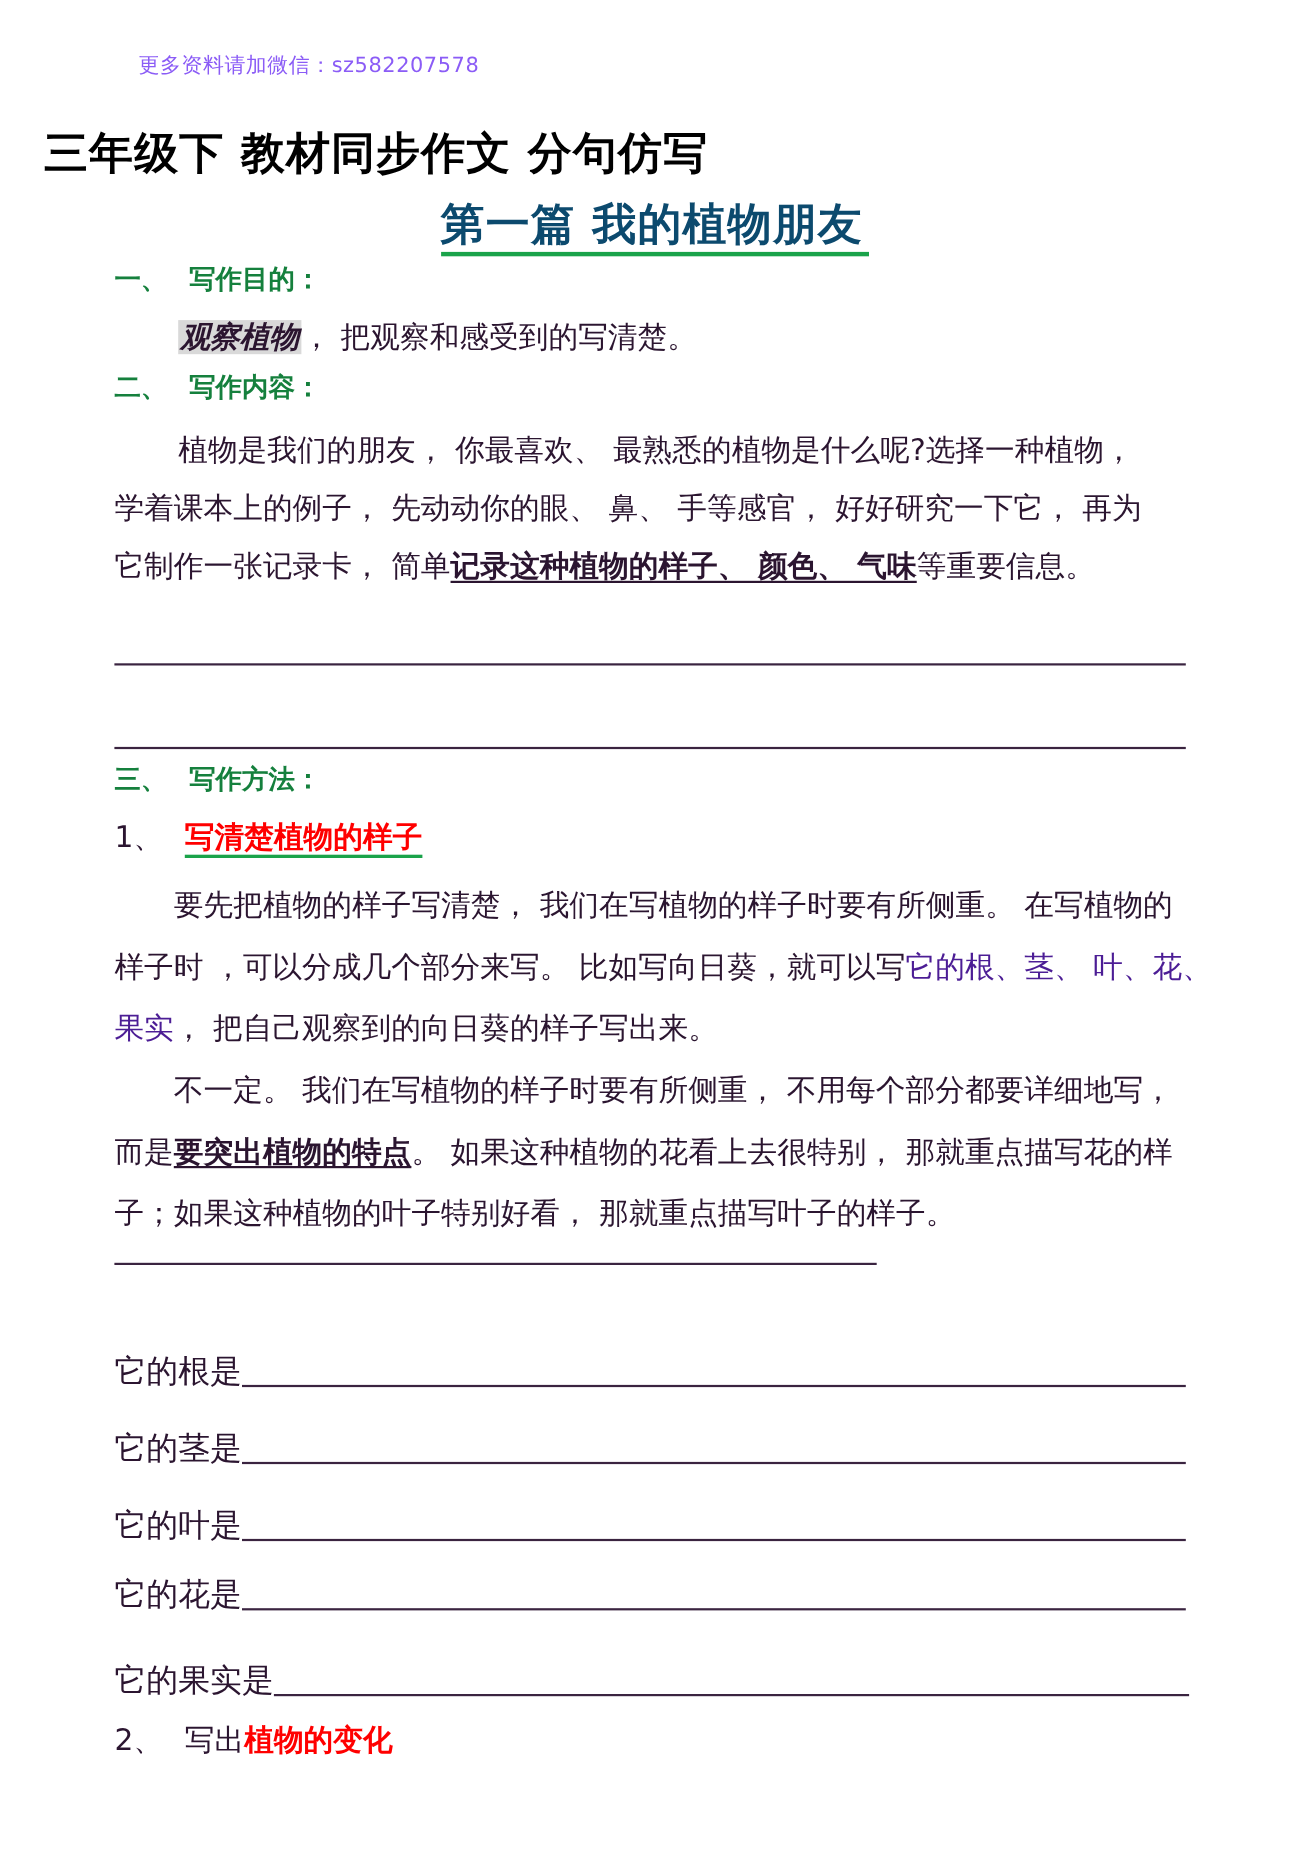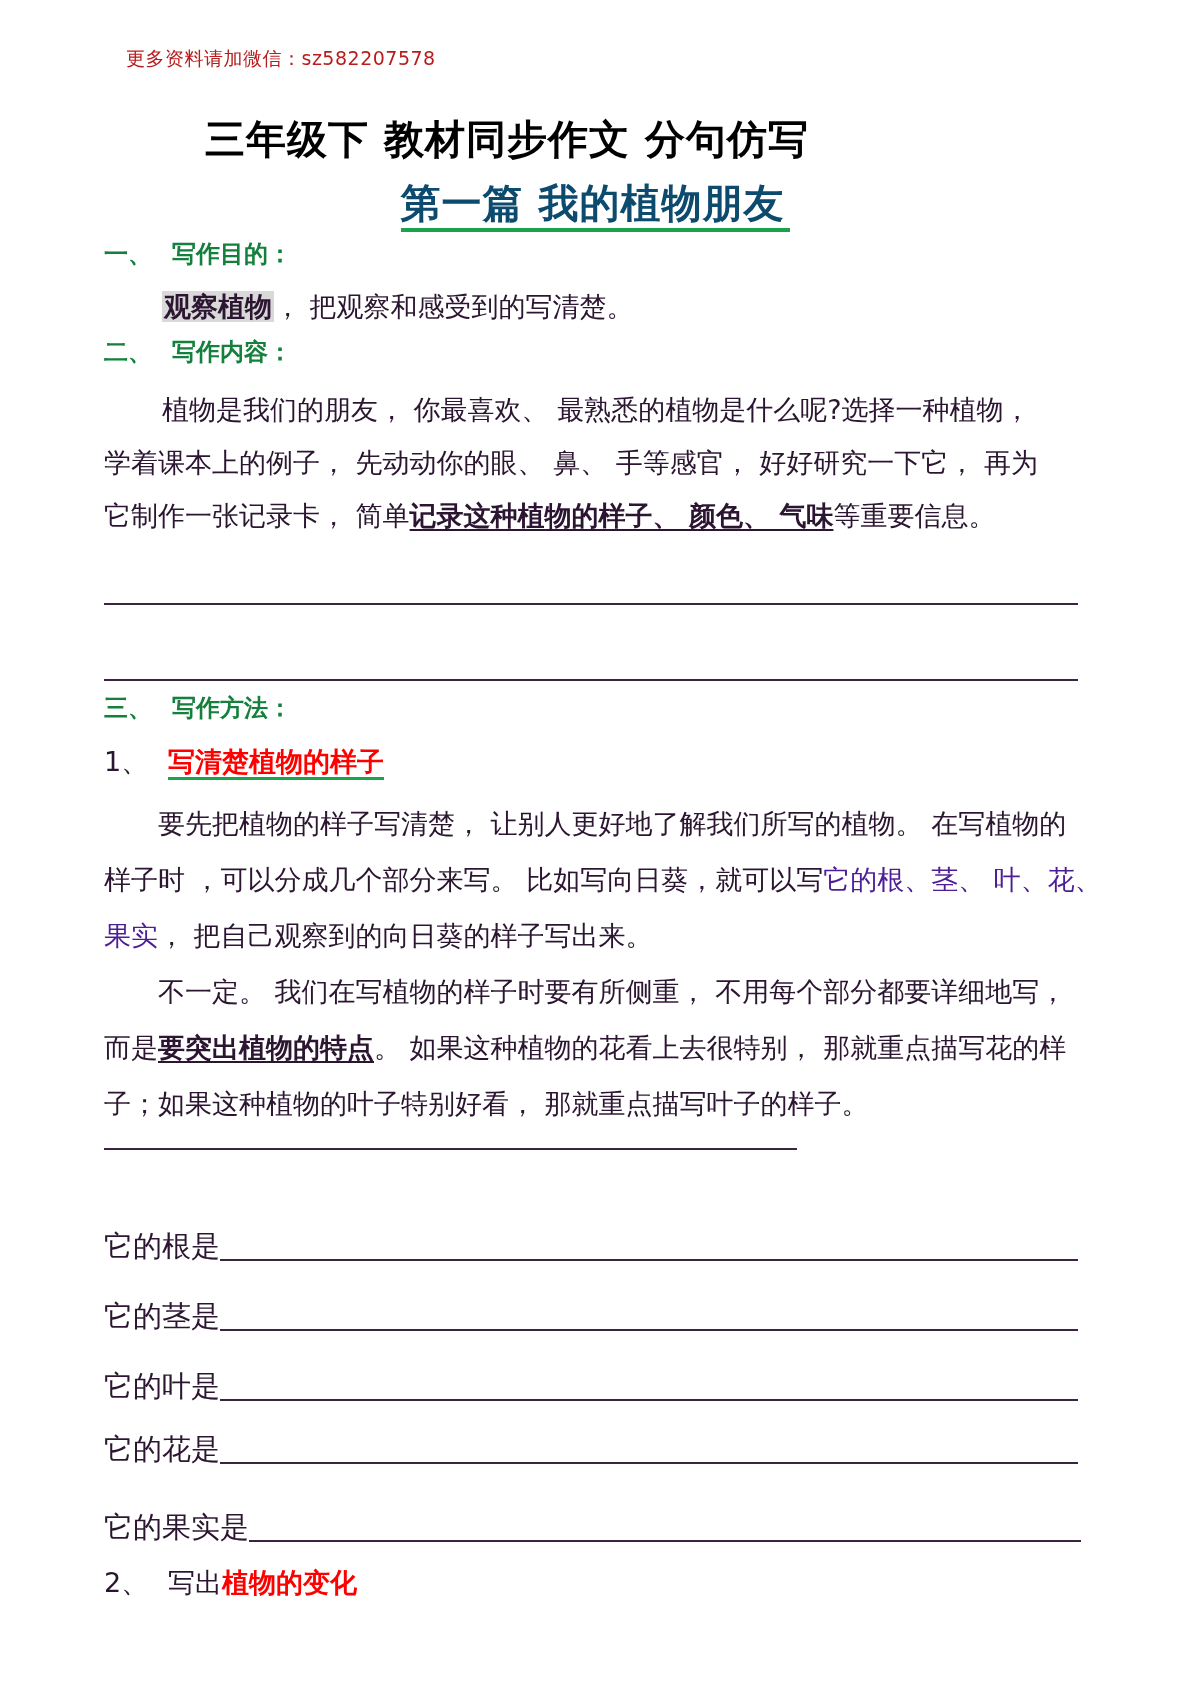--- a/index.html
+++ b/index.html
@@ -1,28 +1,28 @@
 <!DOCTYPE html>
 <html><head>
 <meta charset="utf-8">
 <style>
   html, body { margin: 0; padding: 0; background: #ffffff; }
   body { width: 1191px; height: 1684px; position: relative; overflow: hidden;
          font-family: "DejaVu Sans", "Liberation Sans", sans-serif; color: #2b1530; }
   .abs { position: absolute; }
-  .watermark { left: 126px; top: 46px; font-size: 19px; color: #b91c1c; letter-spacing: 0.5px; }
-  .title { left: 0; width: 1014px; top: 112px; text-align: center; font-size: 40px; font-weight: bold; color: #000; letter-spacing: 1px; }
+  .watermark { left: 126px; top: 46px; font-size: 19px; color: #8b5cf6; letter-spacing: 0.5px; }
+  .title { left: 0; width: 1014px; top: 112px; text-align: left; font-size: 40px; font-weight: bold; color: #000; letter-spacing: 1px; padding-left: 40px; }
   .subtitle { left: 0; width: 1191px; top: 176px; text-align: center; }
   .subtitle span { font-size: 40px; font-weight: bold; color: #0c4a6e; border-bottom: 4px solid #1aa34a; padding: 0 6px 2px 0; letter-spacing: 1px; }
   .h { font-size: 24px; font-weight: bold; color: #15803d; }
   .h .num { display: inline-block; width: 68px; }
   .p { font-size: 27px; line-height: 53px; color: #2b1530; }
   .b { font-weight: bold; }
   .u { text-decoration: underline; text-decoration-thickness: 2px; text-underline-offset: 4px; }
-  .hl { background: #d9d9d9; padding: 0 2px; }
+  .hl { background: #d9d9d9; padding: 0 2px; font-style: italic; }
   .blue { color: #4c1d95; font-weight: normal; }
   .red { color: #ff0000; font-weight: bold; }
   .green-ul { border-bottom: 3px solid #1aa34a; }
   .rule { height: 0; border-top: 2px solid #3a2440; }
   .fill { display: flex; align-items: flex-end; }
   .fill .lbl { font-size: 29px; color: #2b1530; white-space: nowrap; }
   .fill .line { flex: 1; border-bottom: 2px solid #3a2440; height: 0; margin-bottom: 6px; }
 </style>
 </head>
 <body>
@@ -51,21 +51,21 @@
 <div class="abs rule" style="left:104px; width:974px; top:603px;"></div>
 <div class="abs rule" style="left:104px; width:974px; top:679px;"></div>
 
 <div class="abs h" style="left:104px; top:692px;">
   <span class="num">三、</span><span>写作方法：</span>
 </div>
 <div class="abs p" style="left:104px; top:735px;">
   <span style="display:inline-block; width:64px;">1、</span><span class="red green-ul">写清楚植物的样子</span>
 </div>
 
-<div class="abs p" style="left:158px; top:797px;">要先把植物的样子写清楚，  让别人更好地了解我们所写的植物。   在写植物的</div>
+<div class="abs p" style="left:158px; top:797px;">要先把植物的样子写清楚，  我们在写植物的样子时要有所侧重。   在写植物的</div>
 <div class="abs p" style="left:104px; top:853px;">
   <span>样子时  ，可以分成几个部分来写。  比如写向日葵，就可以写</span><span class="blue">它的根、茎、   叶、花、</span>
 </div>
 <div class="abs p" style="left:104px; top:909px;">
   <span class="blue">果实</span><span>，  把自己观察到的向日葵的样子写出来。</span>
 </div>
 
 <div class="abs p" style="left:158px; top:965px;">不一定。  我们在写植物的样子时要有所侧重，  不用每个部分都要详细地写，</div>
 <div class="abs p" style="left:104px; top:1021px;">
   <span>而是</span><span class="b u">要突出植物的特点</span><span>。   如果这种植物的花看上去很特别，  那就重点描写花的样</span>

